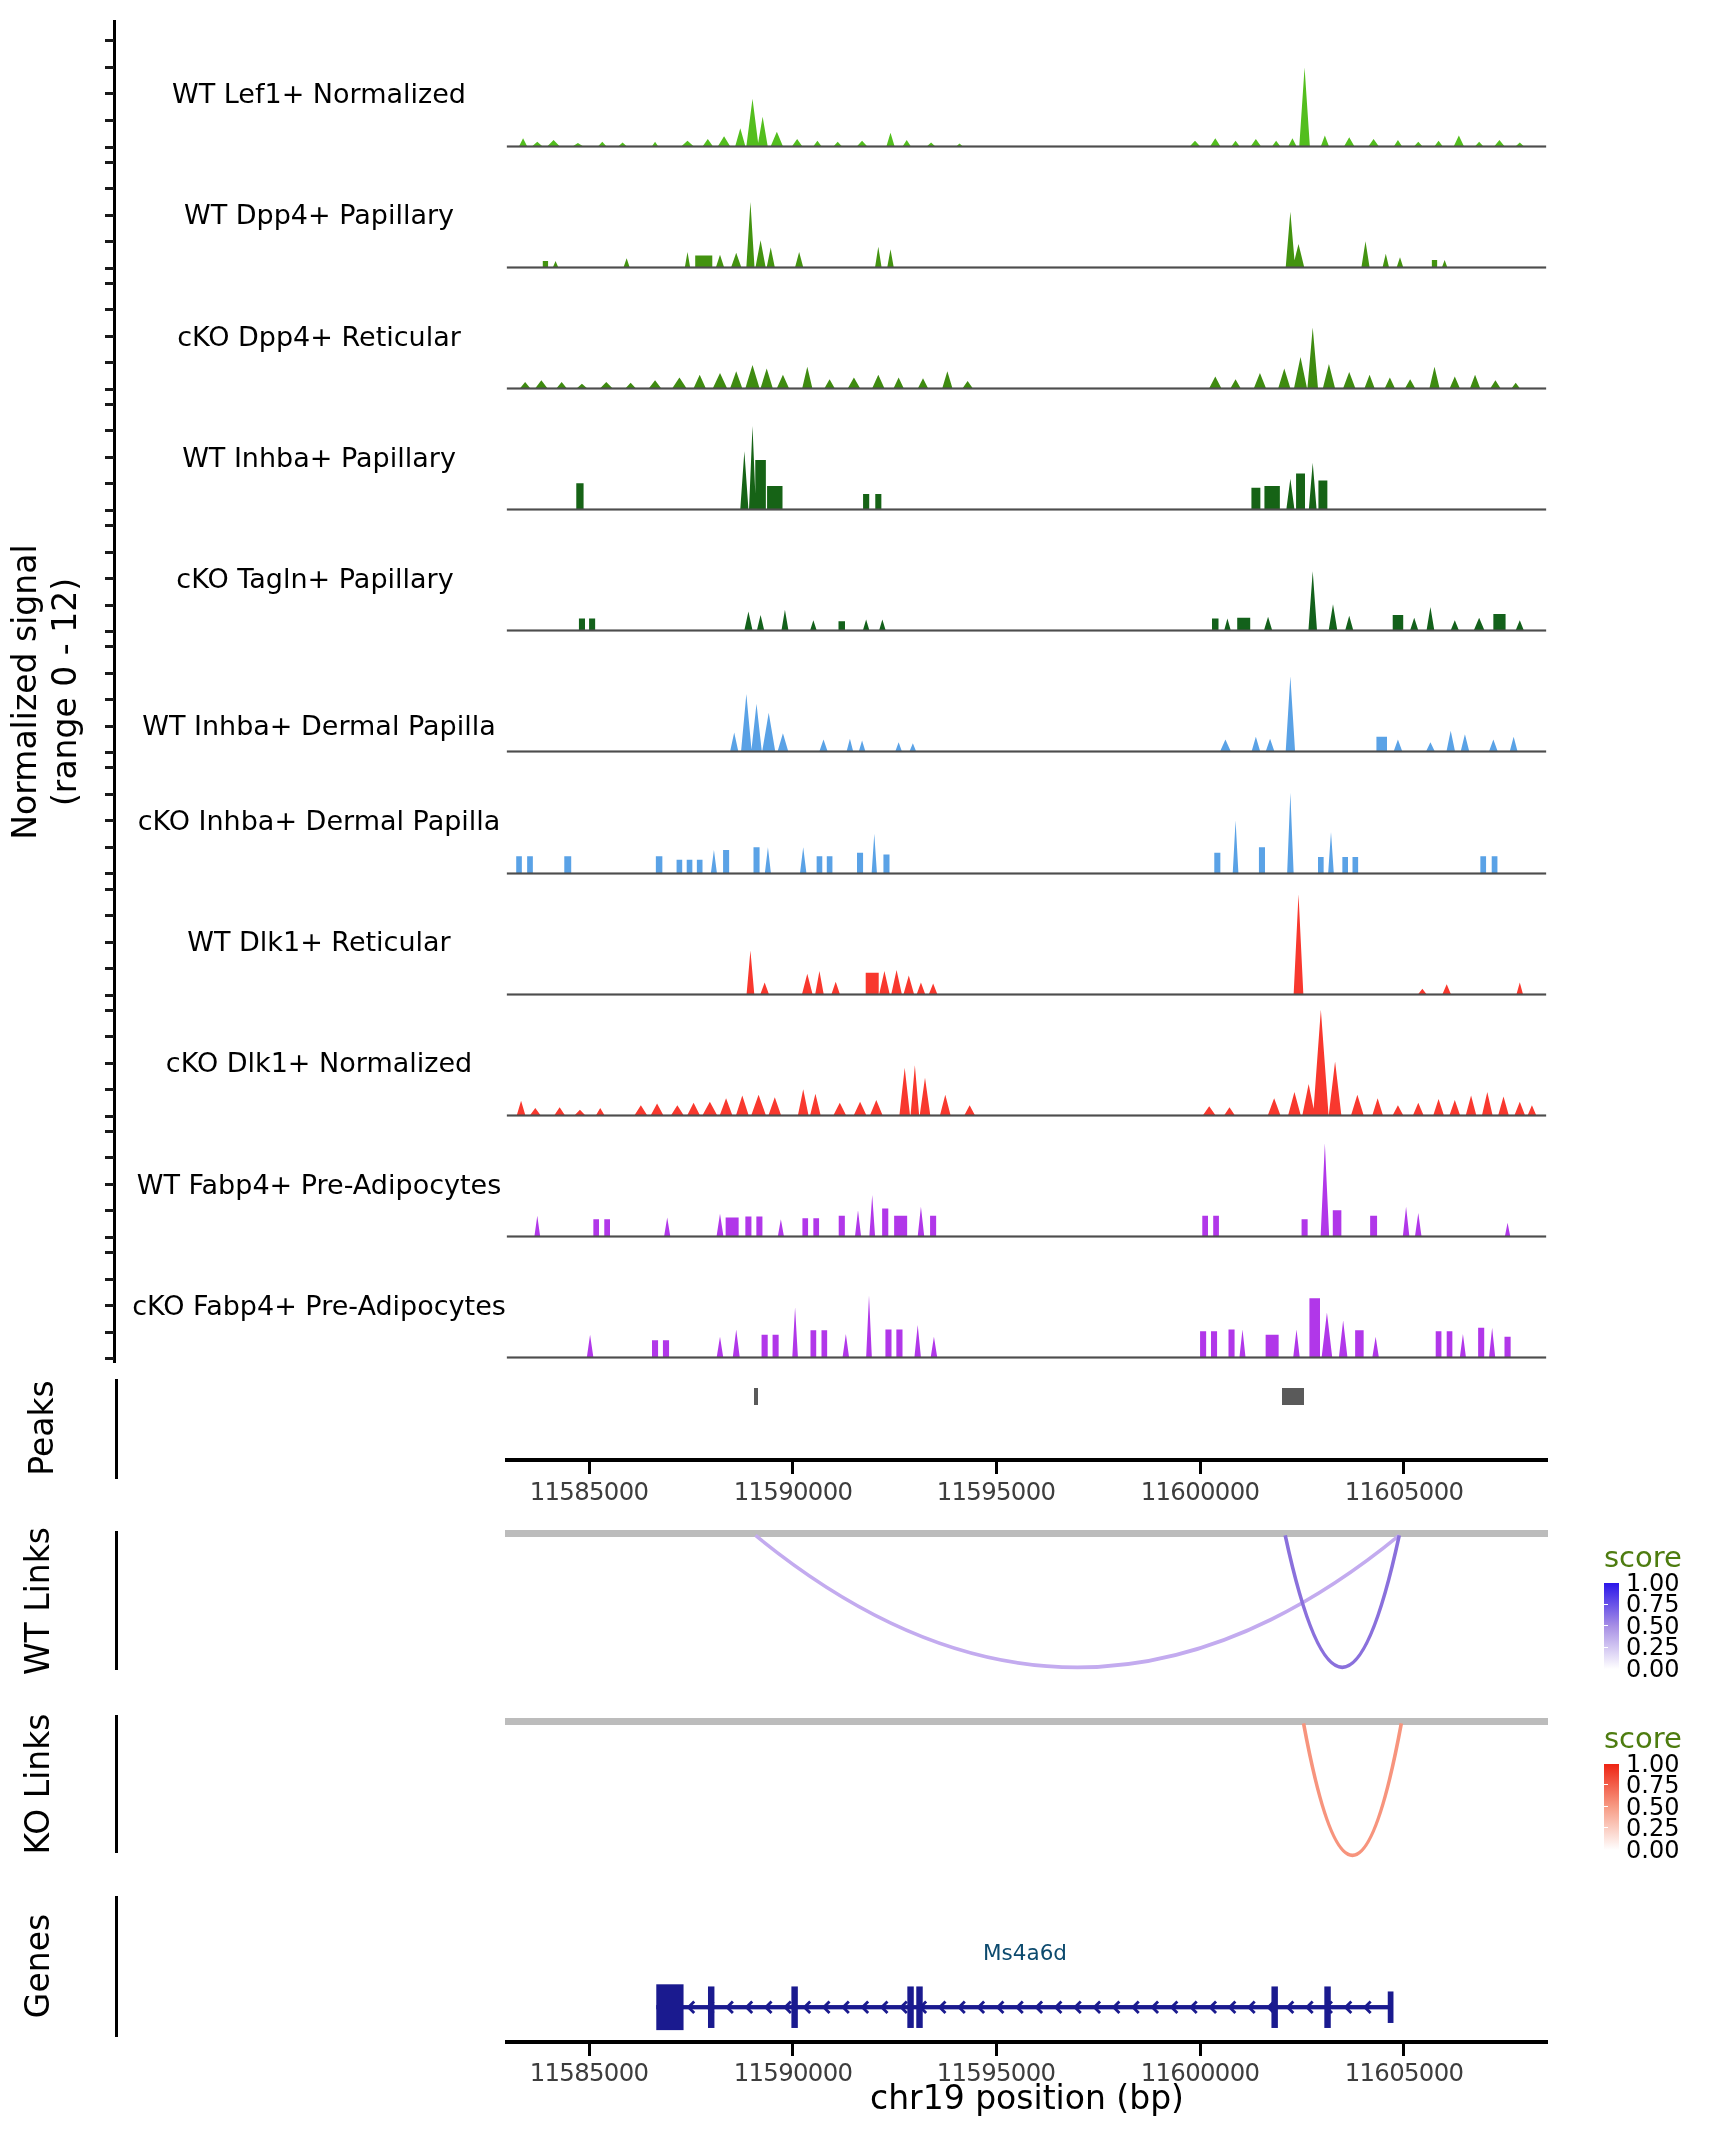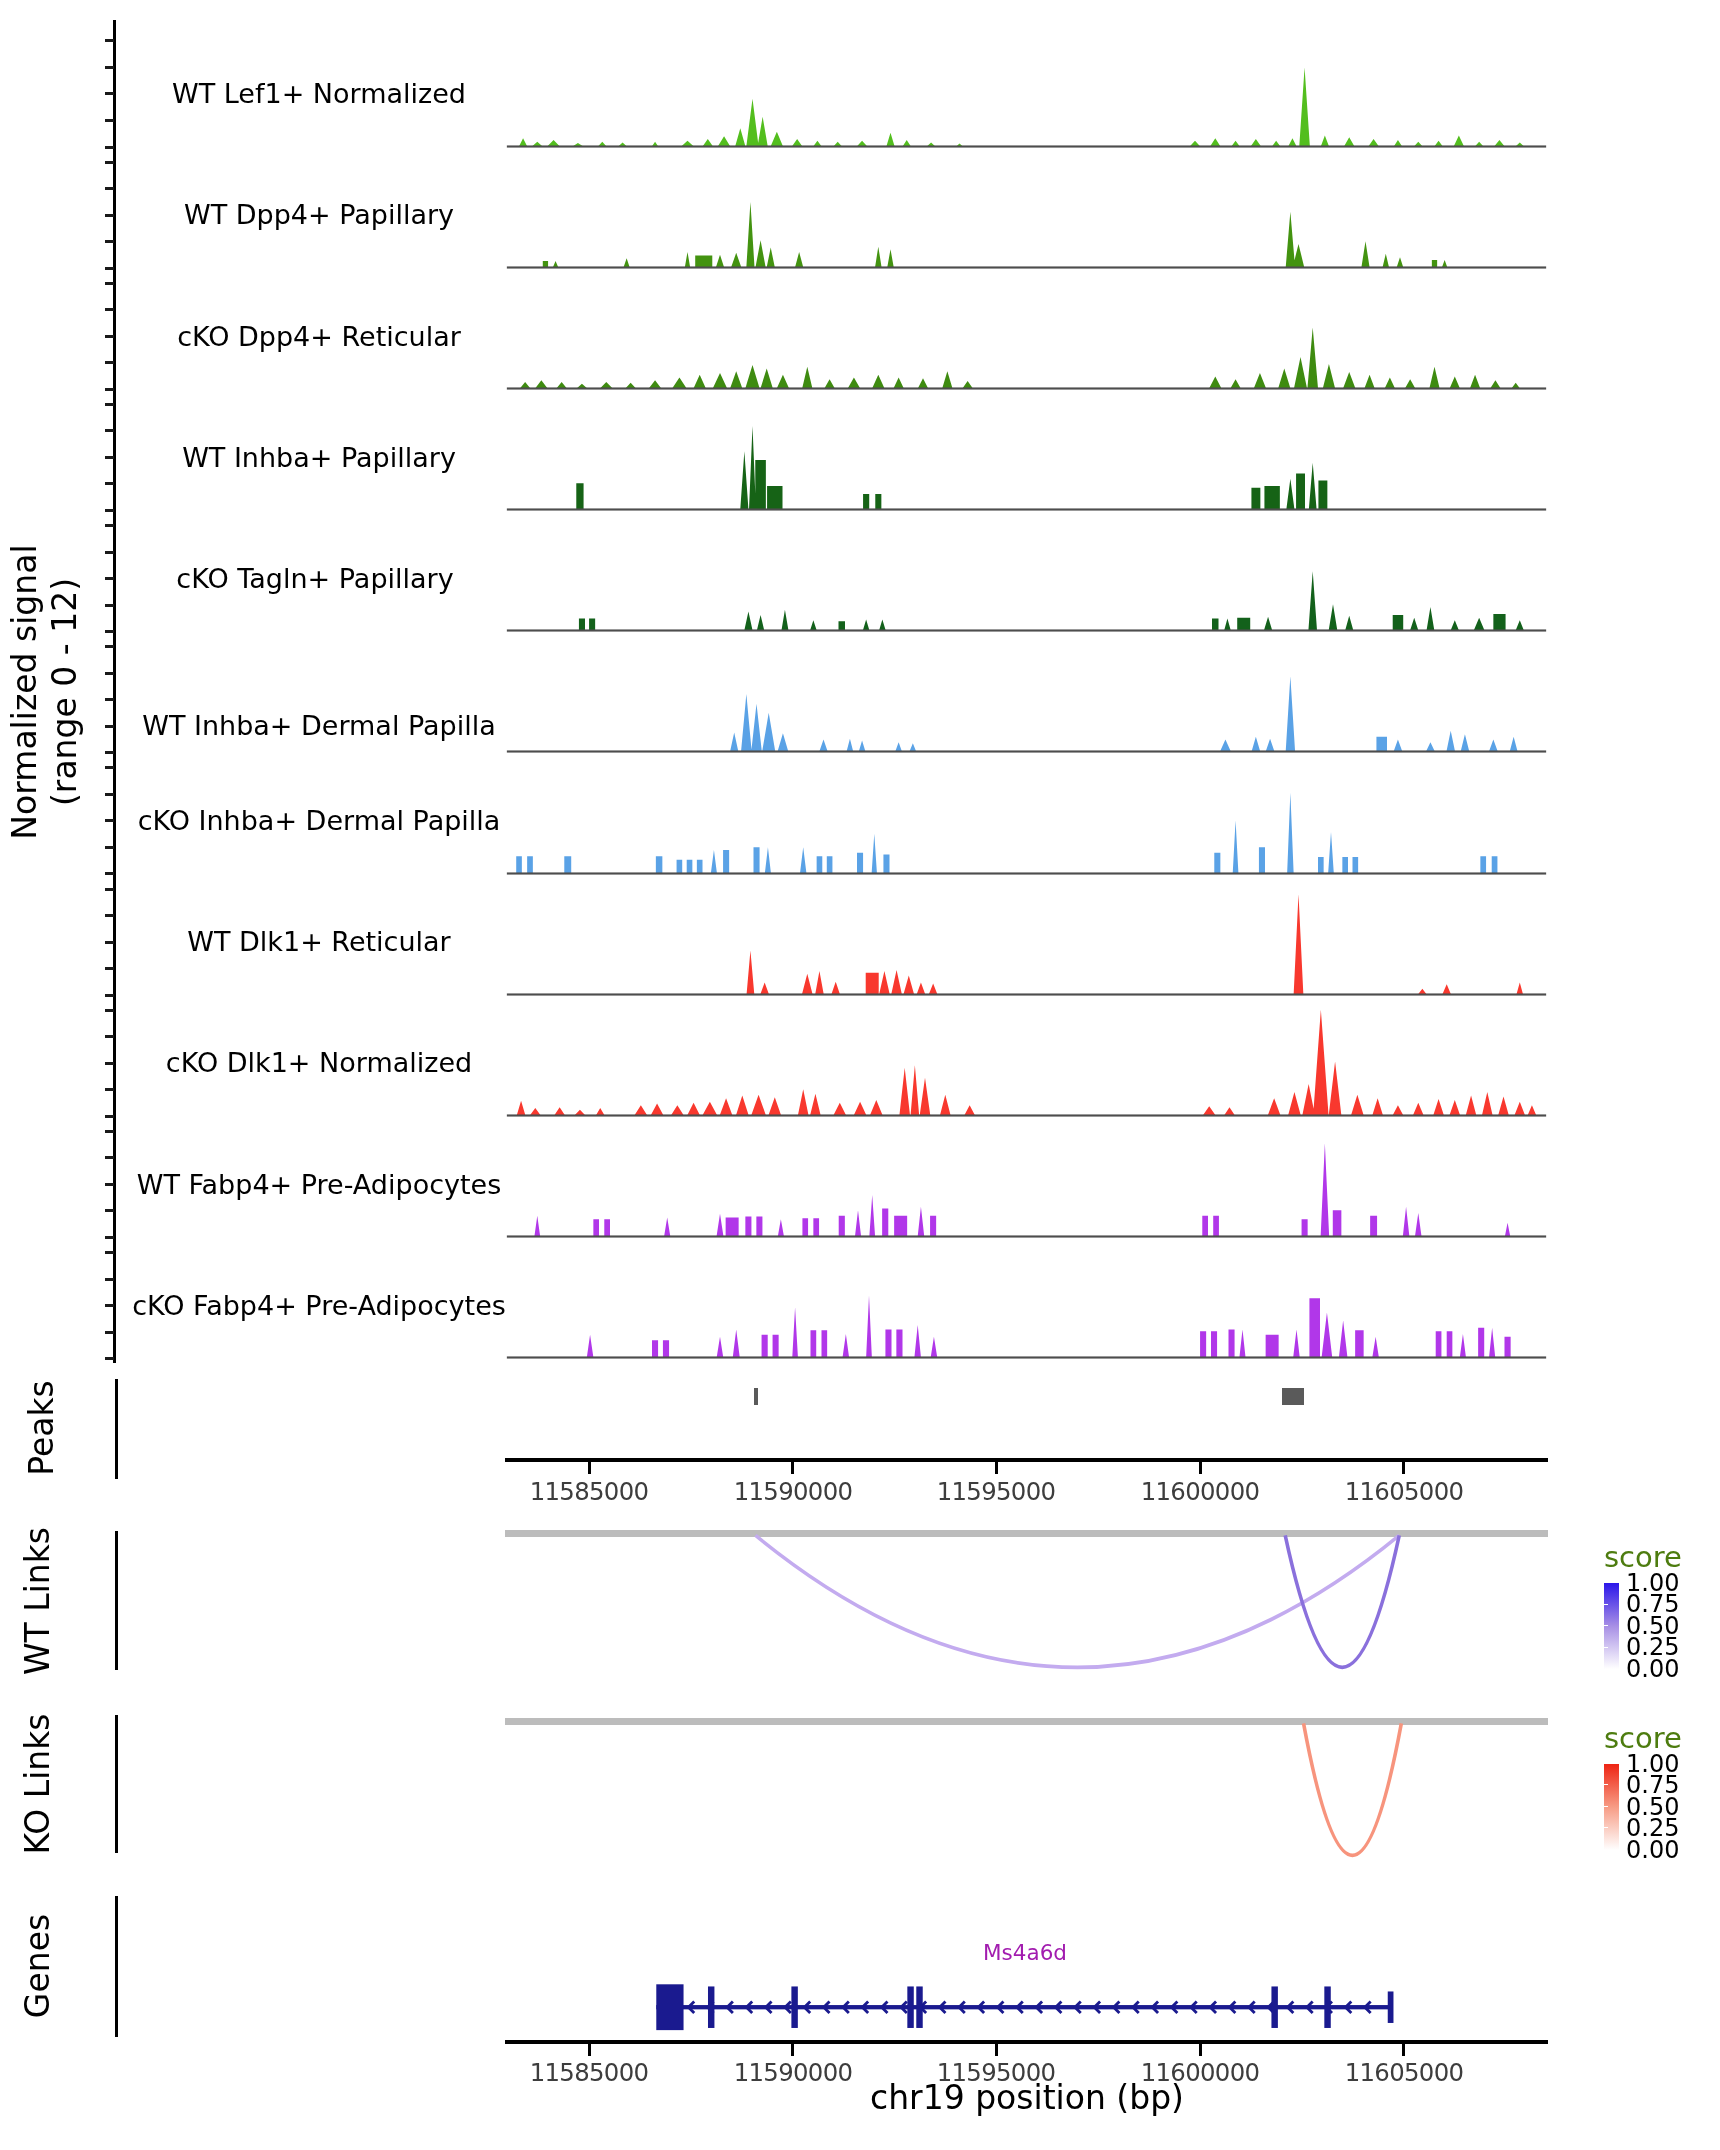--- a/index.html
+++ b/index.html
@@ -15,21 +15,21 @@
   .track-label{position:absolute;transform:translate(-50%,-50%);font-size:27px;color:#000;white-space:nowrap;}
   .axis-line{position:absolute;height:4.3px;background:#000;}
   .axis-tick{position:absolute;width:2.9px;height:11.5px;background:#000;}
   .axis-ticklabel{position:absolute;transform:translateX(-50%);font-size:24.4px;color:#3d3d3d;letter-spacing:-0.7px;}
   .graybar{position:absolute;height:6.5px;background:#bcbcbc;}
   .peak-item{position:absolute;background:#5a5a5a;}
   .legend-title{position:absolute;font-size:29px;color:#4d7c0f;}
   .legend-bar{position:absolute;width:15px;height:86px;}
   .legend-label{position:absolute;transform:translateY(-50%);font-size:24px;color:#000;}
   .legend-dash{position:absolute;width:4.3px;height:1.4px;background:#fff;}
-  .gene-name{position:absolute;transform:translateX(-50%);font-size:21.5px;color:#a21caf;}
+  .gene-name{position:absolute;transform:translateX(-50%);font-size:21.5px;color:#0c4a6e;}
   .xaxis-title{position:absolute;transform:translateX(-50%);font-size:33px;color:#000;}
 </style>
 </head>
 <body>
 
 <div id="fig">
 
   <div class="rot ylab" style="left:45px;top:692px;">
     <div>Normalized signal</div>
     <div>(range 0 - 12)</div>

